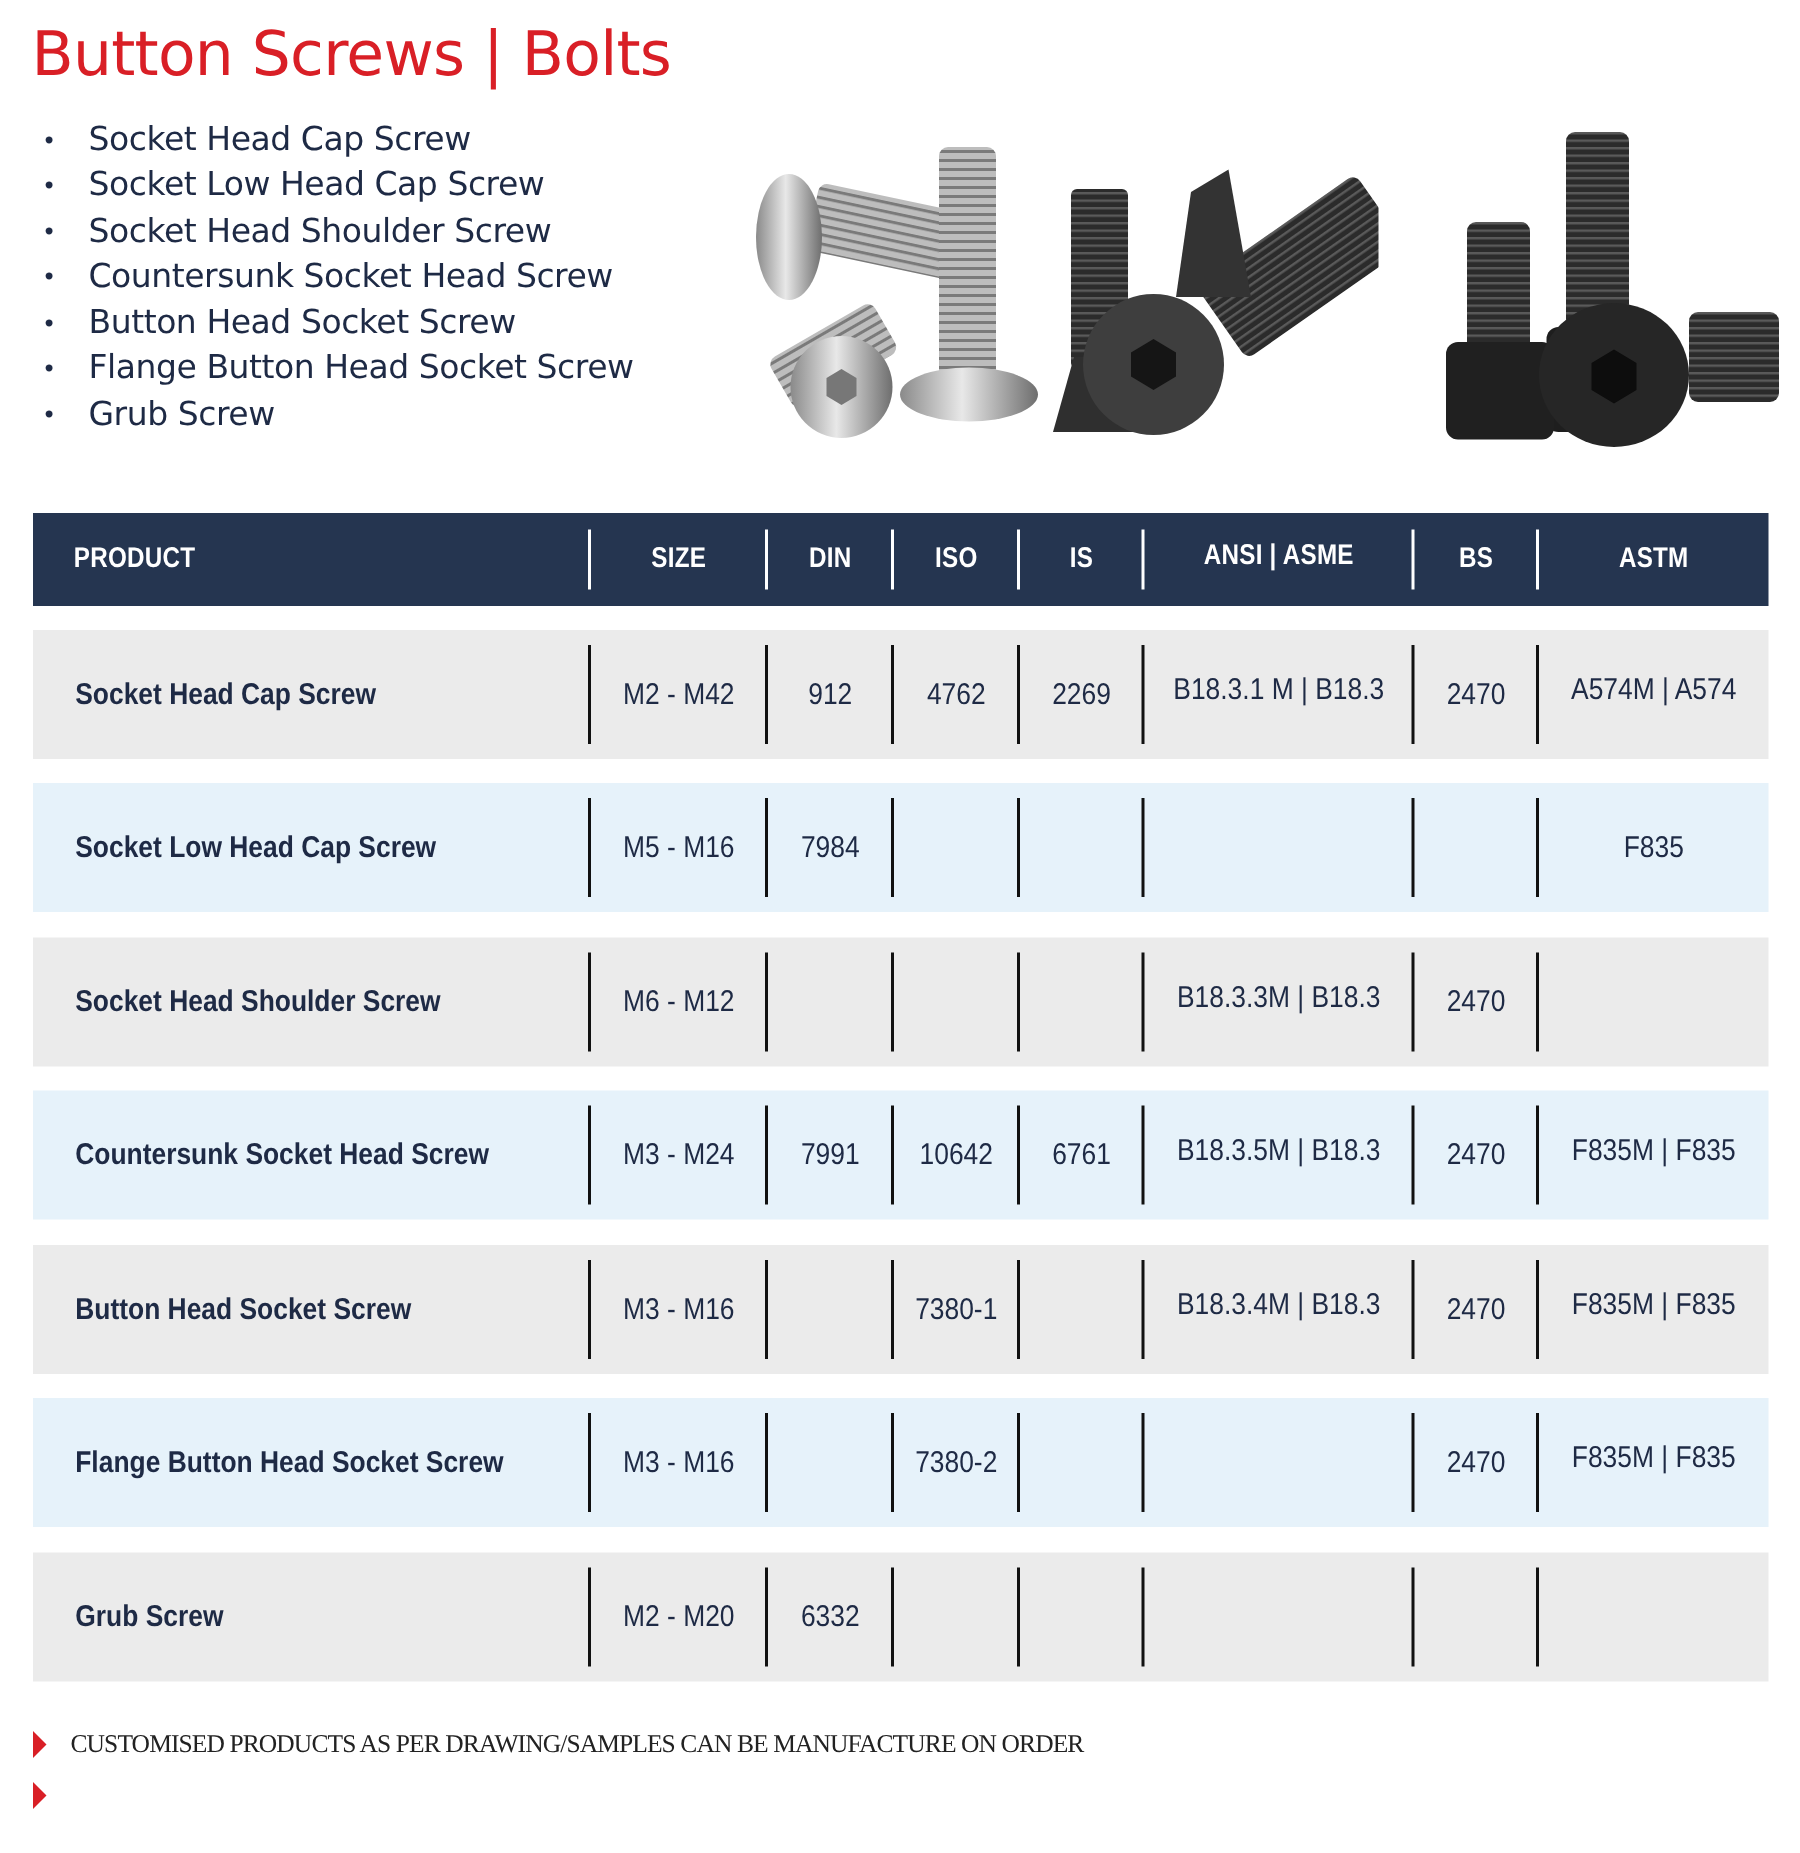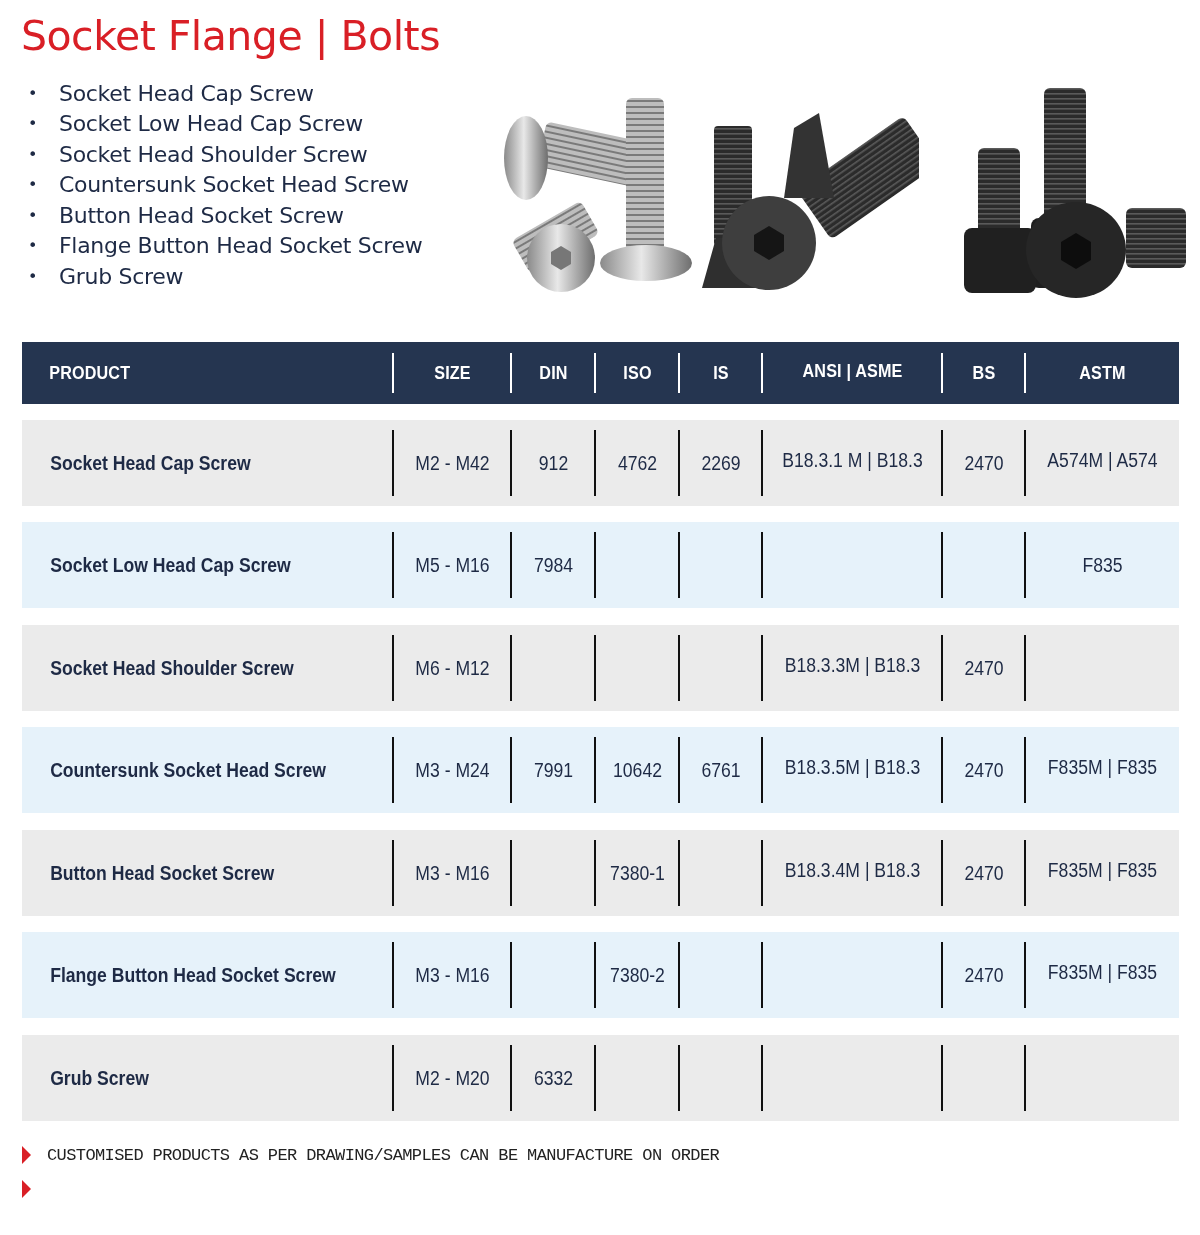--- a/index.html
+++ b/index.html
@@ -45,34 +45,34 @@
   .row .cell.product {
     justify-content: flex-start; padding-left: 32px; font-weight: bold; font-size: 20px;
     transform: scaleX(0.88); transform-origin: left center;
   }
   .row .cell.val { transform: scaleX(0.88); }
   .row .cell.up { padding-bottom: 6px; }
   .rdiv { position: absolute; width: 2px; background: #111111; top: 10px; height: 66px; }
 
   .notes { position: absolute; left: 22px; top: 1146px; }
   .note {
-    height: 34px; display: flex; align-items: flex-start;
-    font-family: Liberation Mono, monospace; font-size: 17px; color: #222222;
+    height: 34px; display: flex; align-items: center;
+    font-family: Liberation Serif, serif; font-size: 17px; color: #222222;
     letter-spacing: -0.6px; white-space: nowrap;
   }
   .note .arrow {
     width: 0; height: 0; margin-right: 16px;
     border-top: 9px solid transparent; border-bottom: 9px solid transparent;
     border-left: 9px solid #d91f26;
   }
 </style>
 </head>
 <body>
 
-<div class="title">Socket Flange | Bolts</div>
+<div class="title">Button Screws | Bolts</div>
 
 <ul class="bullets">
   <li>
       <span class="dot">•</span>
       <span>Socket Head Cap Screw</span>
     </li>
   <li>
       <span class="dot">•</span>
       <span>Socket Low Head Cap Screw</span>
     </li>

